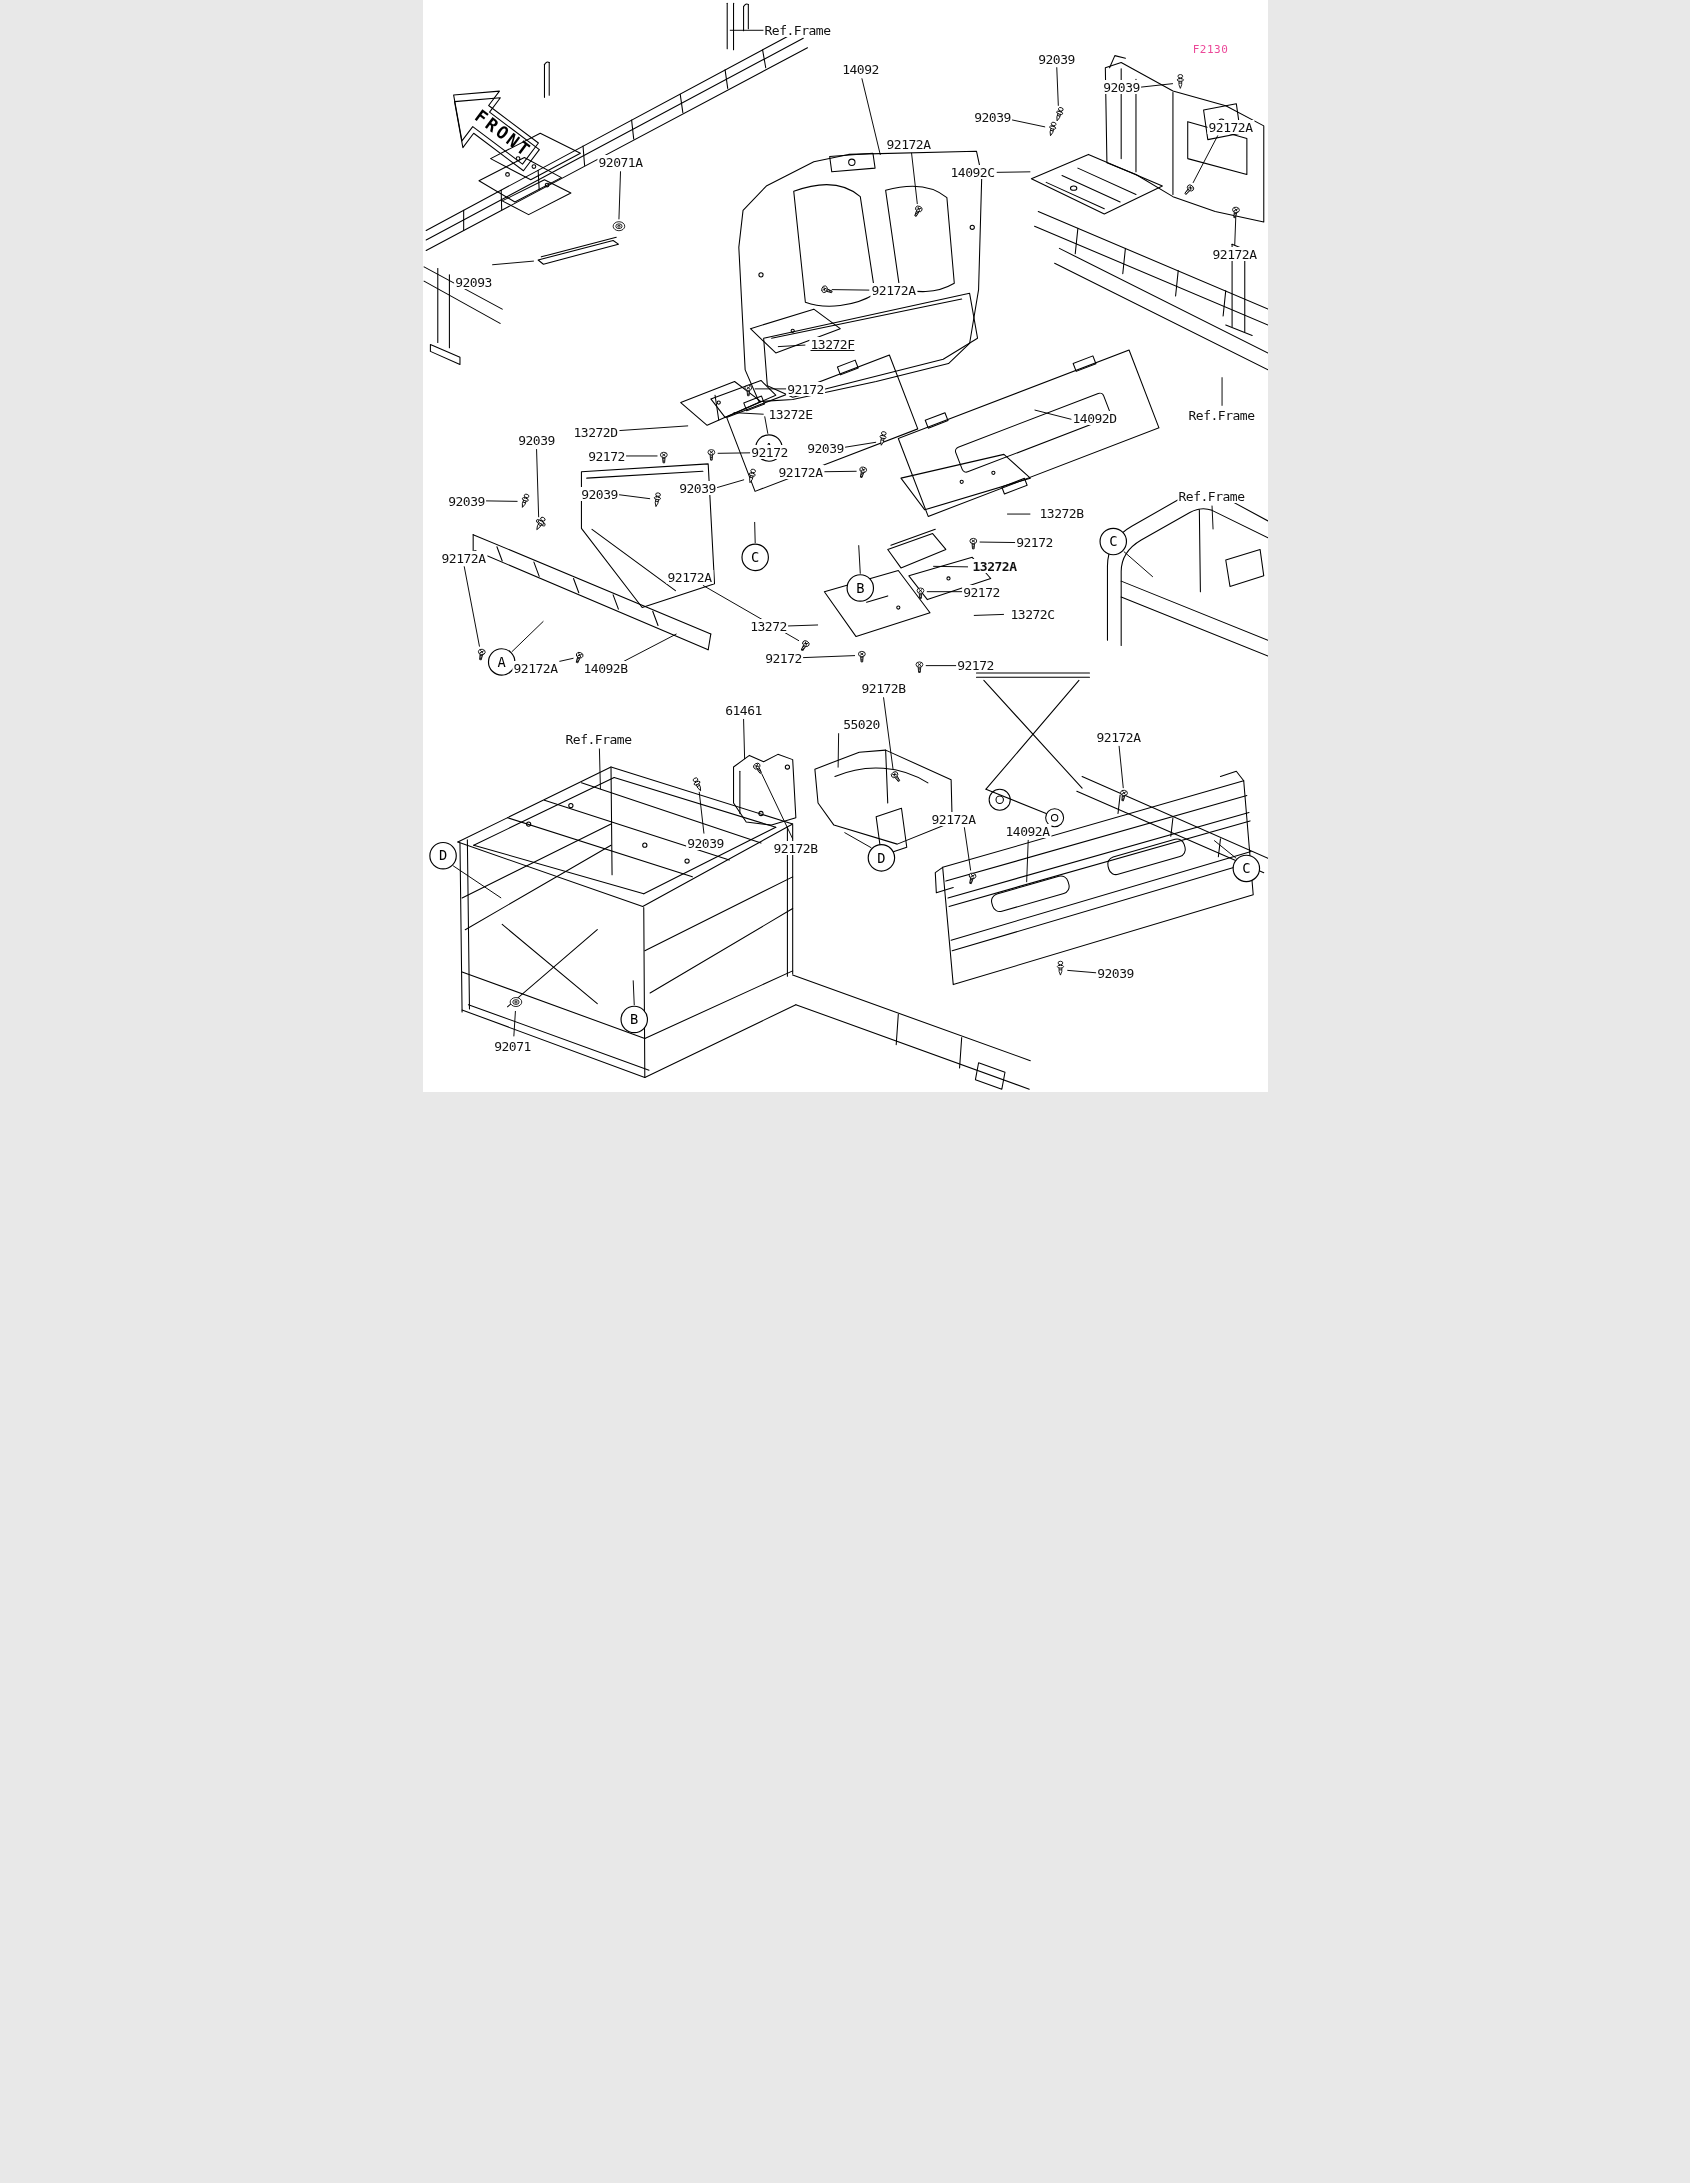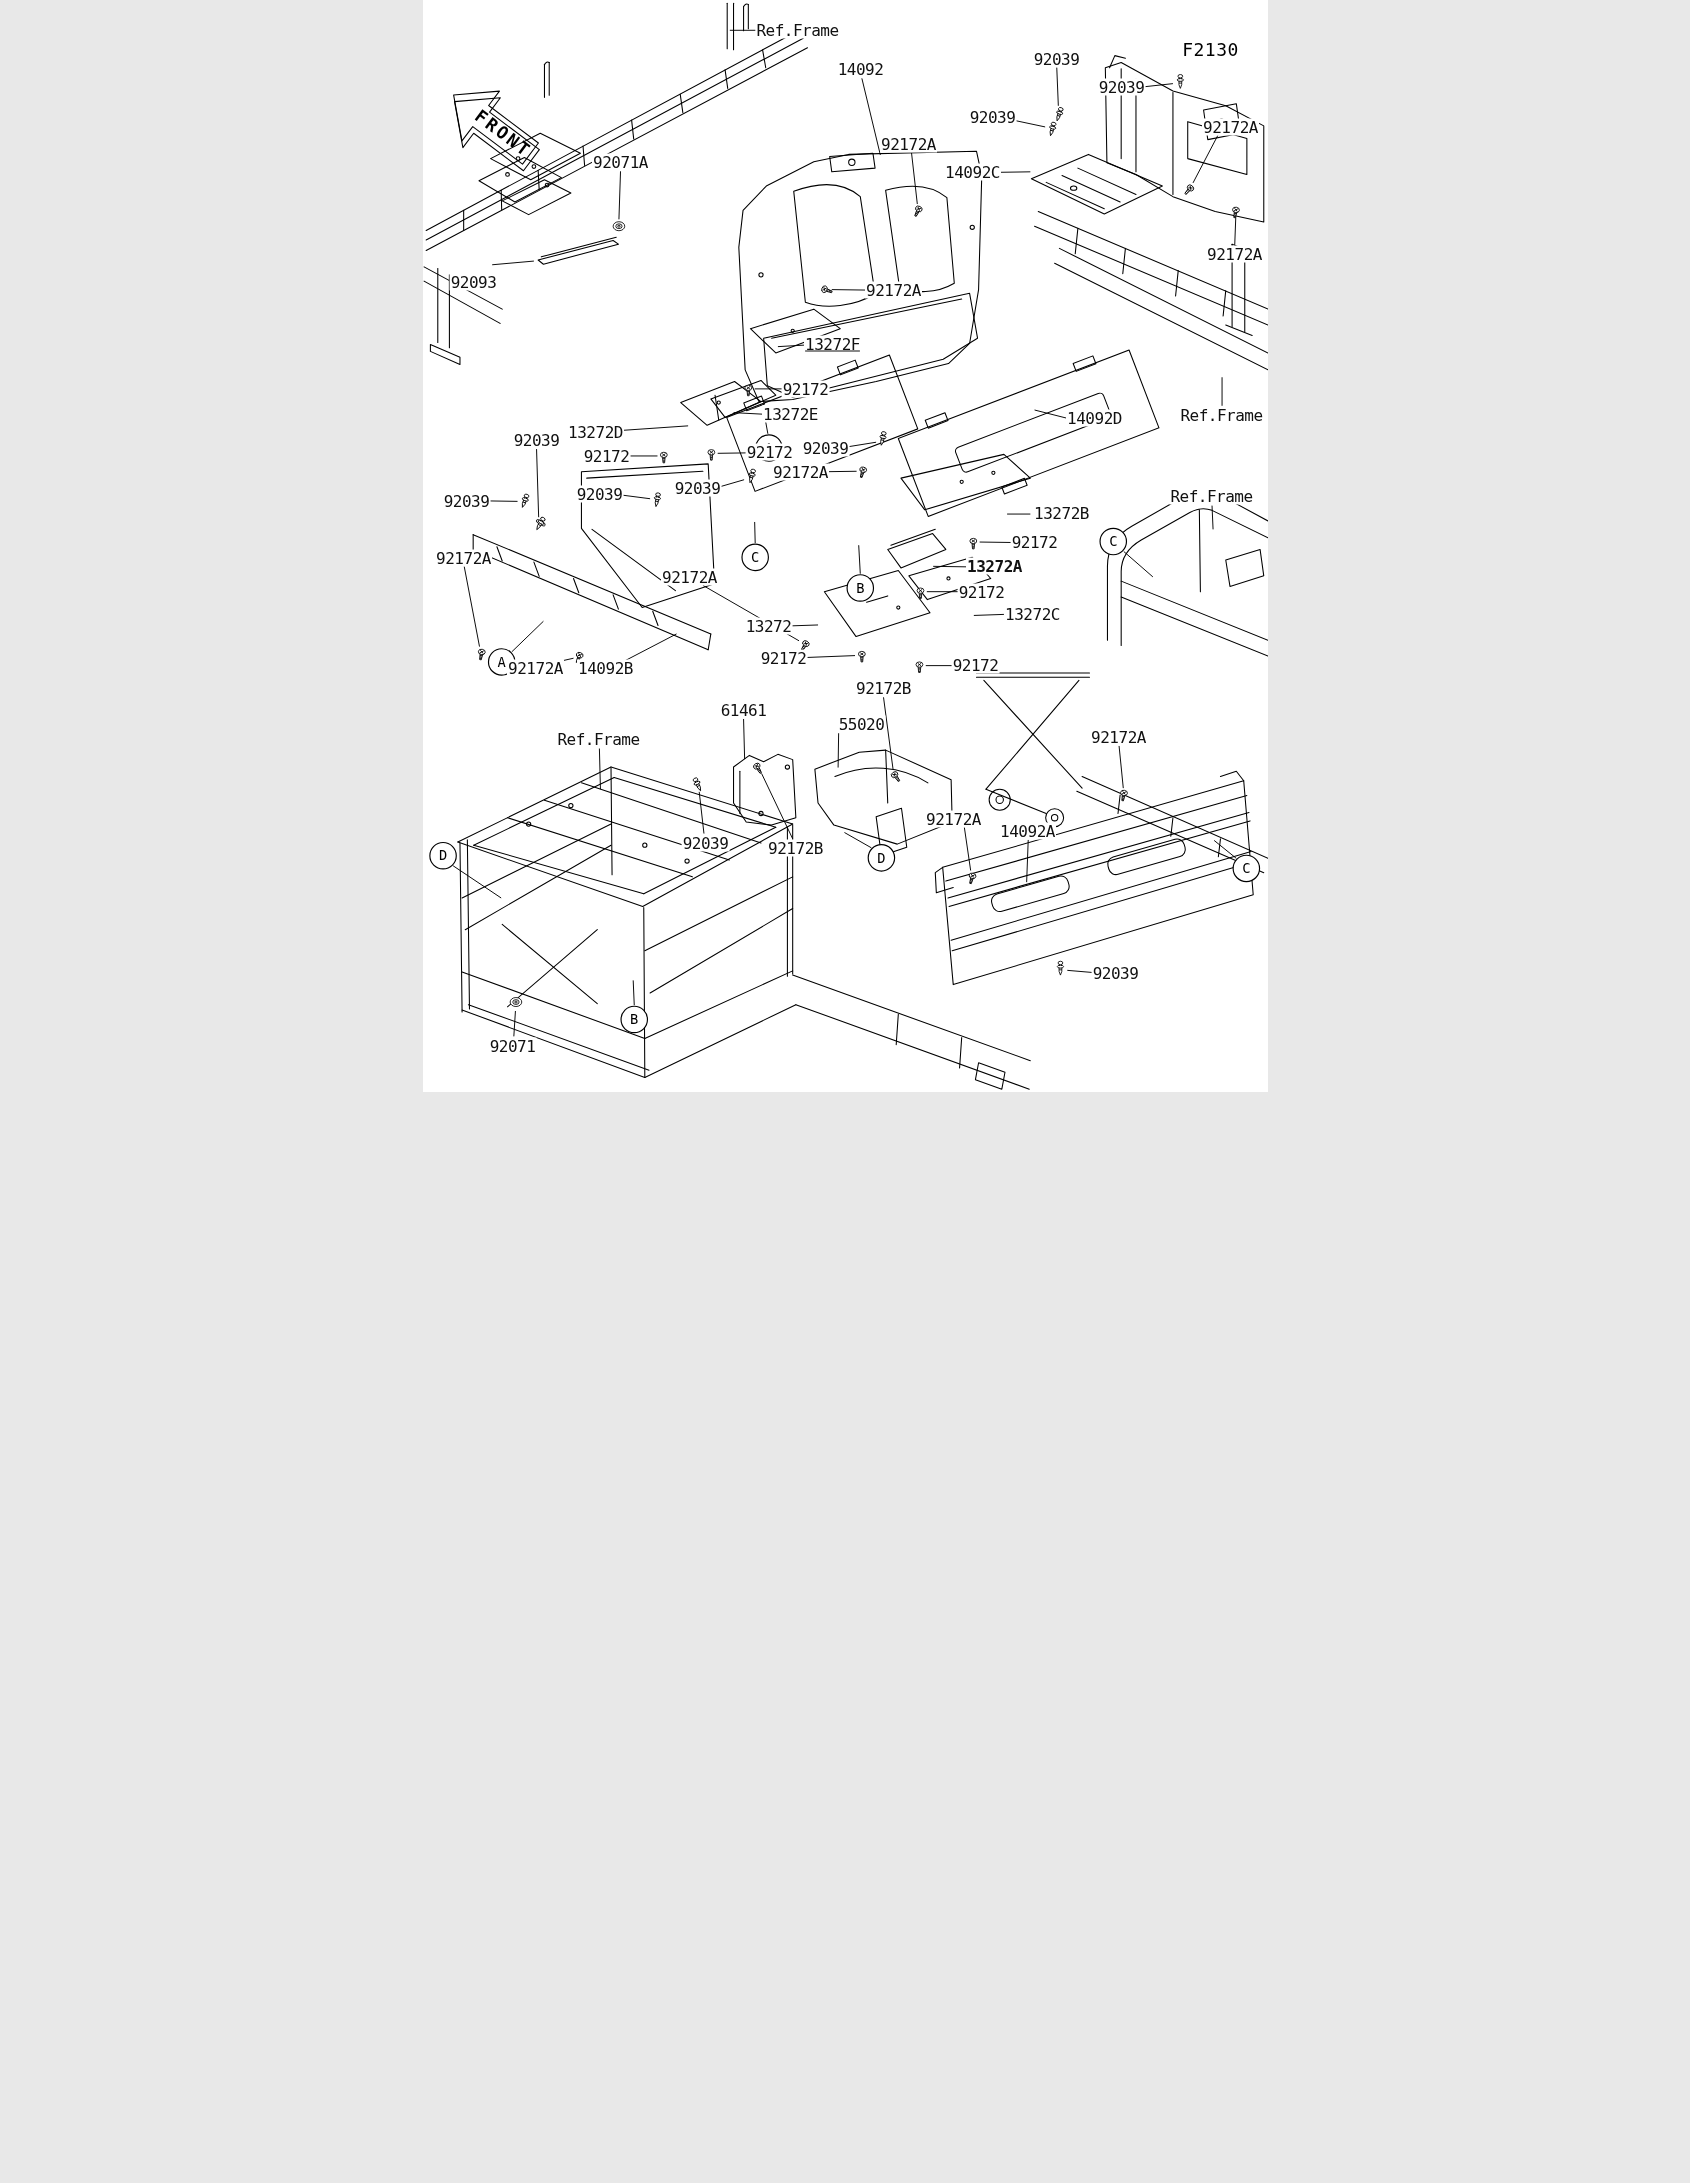--- a/index.html
+++ b/index.html
@@ -8,26 +8,26 @@
     background:#ffffff;overflow:hidden;
     font-family:"DejaVu Sans Mono", monospace;
   }
   svg{position:absolute;left:0;top:0;}
   #art path, #art line, #art circle, #art rect, #art ellipse{
     fill:none;stroke:#000;stroke-width:2;stroke-linecap:round;stroke-linejoin:round;
   }
   #overlay{pointer-events:none;}
   .plabel{
     position:absolute;transform:translate(-50%,-50%);
-    font-size:16px;line-height:1;letter-spacing:-0.5px;color:#111;
+    font-size:13px;line-height:1;letter-spacing:-0.5px;color:#111;
     background:#fff;padding:0.5px 1.6px;white-space:nowrap;
   }
   .code-label{
     position:absolute;transform:translate(-50%,-50%);
-    font-size:18px;letter-spacing:0.5px;color:#000000;
+    font-size:11px;letter-spacing:0.5px;color:#ec4899;
   }
 </style>
 </head>
 <body>
 
 <div class="page">
 
   <svg id="art" width="845" height="1092" viewBox="0 0 1600 2067">
     <defs>
       <pattern id="tread" patternUnits="userSpaceOnUse" width="36" height="26">

